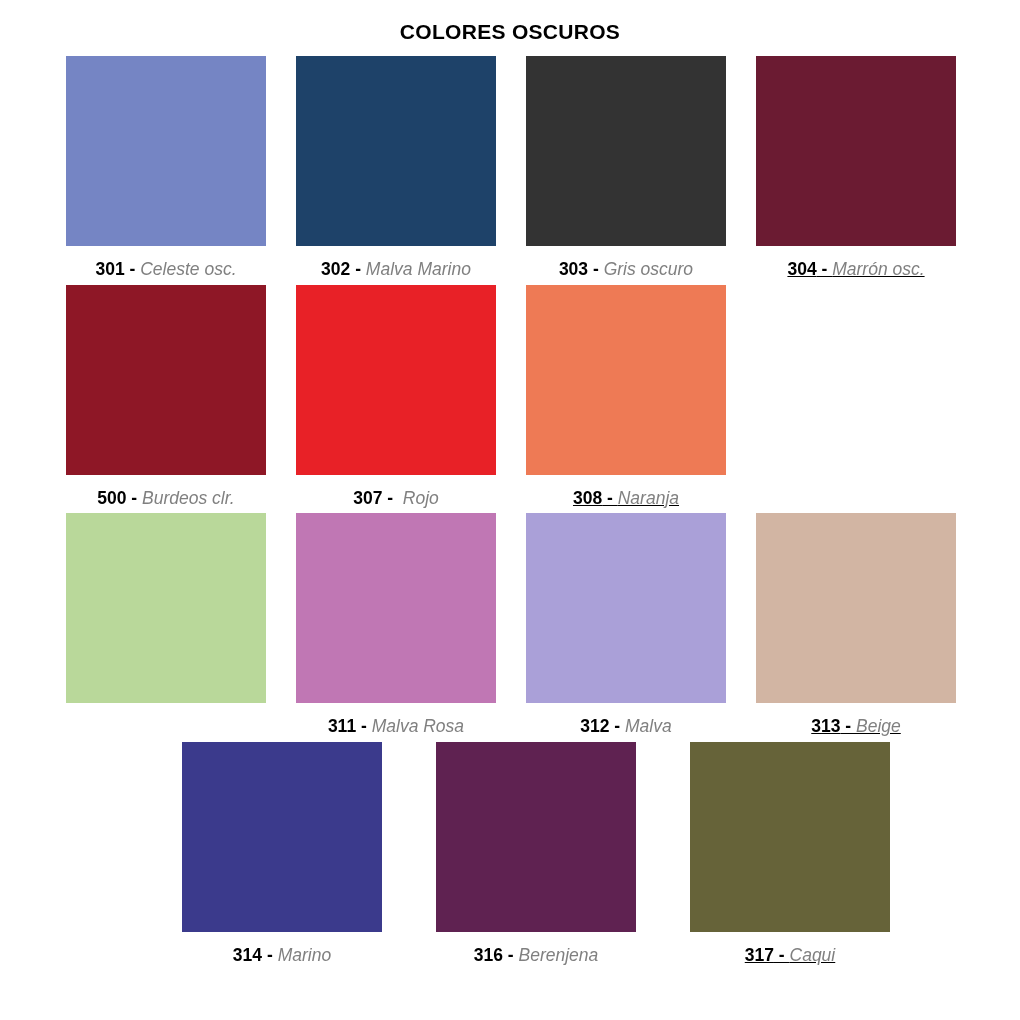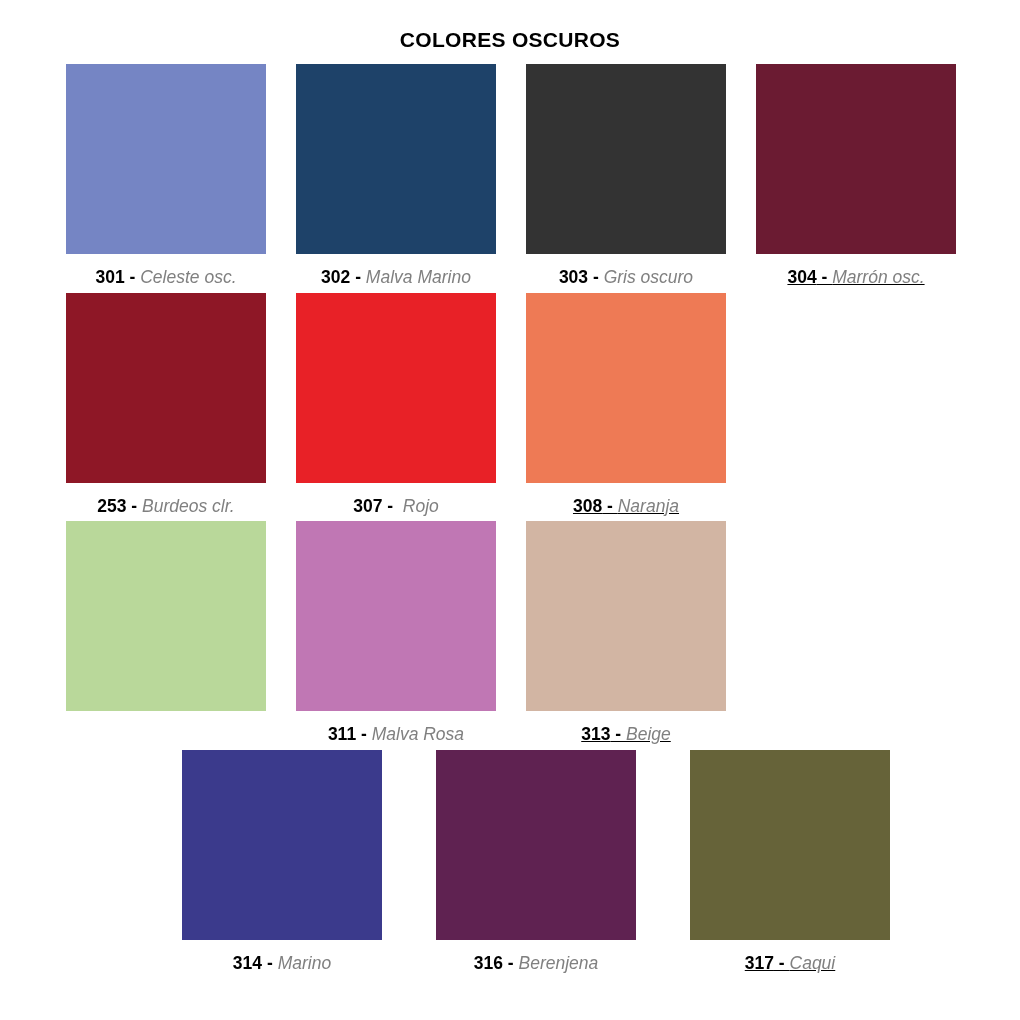--- a/index.html
+++ b/index.html
@@ -19,21 +19,21 @@
     height: 1020px;
     box-sizing: border-box;
   }
   .page-title {
     text-align: center;
     font-size: 21px;
     font-weight: bold;
     color: #000000;
     letter-spacing: 0.3px;
     padding-top: 16px;
-    margin: 12px;
+    margin: 4px;
   }
   .grid {
     margin-top: 12px;
   }
   .swatch-row {
     display: flex;
     justify-content: flex-start;
     padding-left: 66px;
     margin-bottom: 0px;
   }
@@ -99,38 +99,42 @@
           <div class="swatch-label"><span class="swatch-code">303</span><span class="swatch-sep"> - </span><span class="swatch-name">Gris oscuro</span></div>
         </div>
         <div class="swatch-cell">
           <div class="swatch-chip" style="background-color: rgb(107, 27, 50);"></div>
           <div class="swatch-label"><span class="swatch-code">304</span><span class="swatch-sep"> - </span><span class="swatch-name">Marrón osc.</span></div>
         </div>
       </div>
       <div class="swatch-row">
         <div class="swatch-cell">
           <div class="swatch-chip" style="background-color: rgb(142, 23, 38);"></div>
-          <div class="swatch-label"><span class="swatch-code">253</span><span class="swatch-sep"> - </span><span class="swatch-name">Burdeos clr.</span></div>
+          <div class="swatch-label"><span class="swatch-code">500</span><span class="swatch-sep"> - </span><span class="swatch-name">Burdeos clr.</span></div>
         </div>
         <div class="swatch-cell">
           <div class="swatch-chip" style="background-color: rgb(232, 33, 39);"></div>
           <div class="swatch-label"><span class="swatch-code">307</span><span class="swatch-sep"> - </span><span class="swatch-name"> Rojo</span></div>
         </div>
         <div class="swatch-cell">
           <div class="swatch-chip" style="background-color: rgb(238, 122, 85);"></div>
           <div class="swatch-label"><span class="swatch-code">308</span><span class="swatch-sep"> - </span><span class="swatch-name">Naranja</span></div>
         </div>
       </div>
       <div class="swatch-row">
         <div class="swatch-cell">
           <div class="swatch-chip" style="background-color: rgb(185, 216, 154);"></div>
         </div>
         <div class="swatch-cell">
           <div class="swatch-chip" style="background-color: rgb(192, 119, 180);"></div>
           <div class="swatch-label"><span class="swatch-code">311</span><span class="swatch-sep"> - </span><span class="swatch-name">Malva Rosa</span></div>
+        </div>
+        <div class="swatch-cell">
+          <div class="swatch-chip" style="background-color: rgb(170, 160, 216);"></div>
+          <div class="swatch-label"><span class="swatch-code">312</span><span class="swatch-sep"> - </span><span class="swatch-name">Malva</span></div>
         </div>
         <div class="swatch-cell">
           <div class="swatch-chip" style="background-color: rgb(210, 181, 163);"></div>
           <div class="swatch-label"><span class="swatch-code">313</span><span class="swatch-sep"> - </span><span class="swatch-name">Beige</span></div>
         </div>
       </div>
       <div class="swatch-row centered">
         <div class="swatch-cell">
           <div class="swatch-chip" style="background-color: rgb(59, 58, 140);"></div>
           <div class="swatch-label"><span class="swatch-code">314</span><span class="swatch-sep"> - </span><span class="swatch-name">Marino</span></div>

